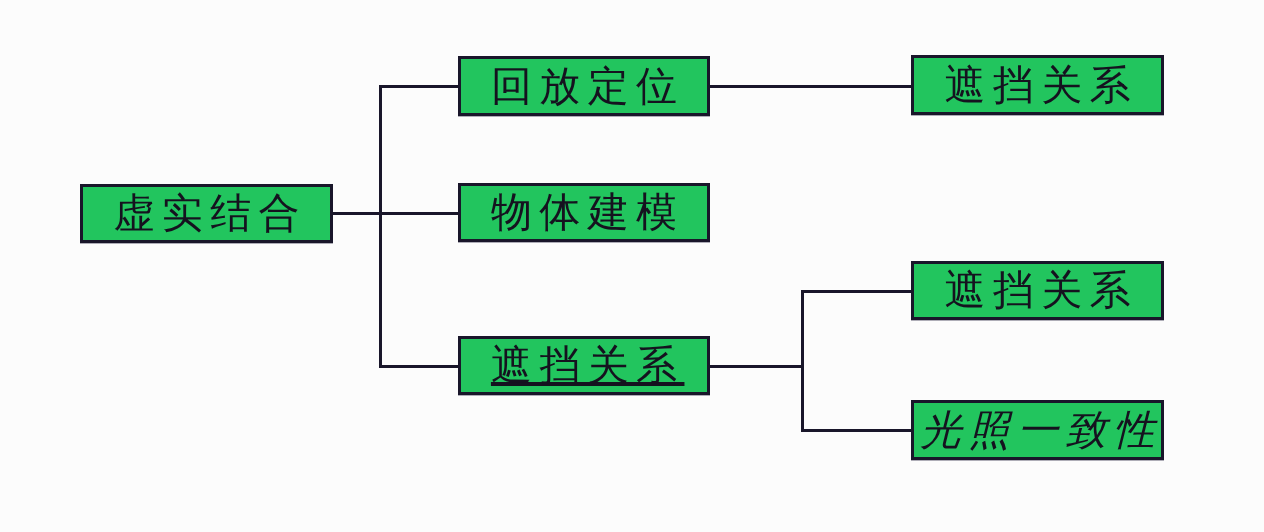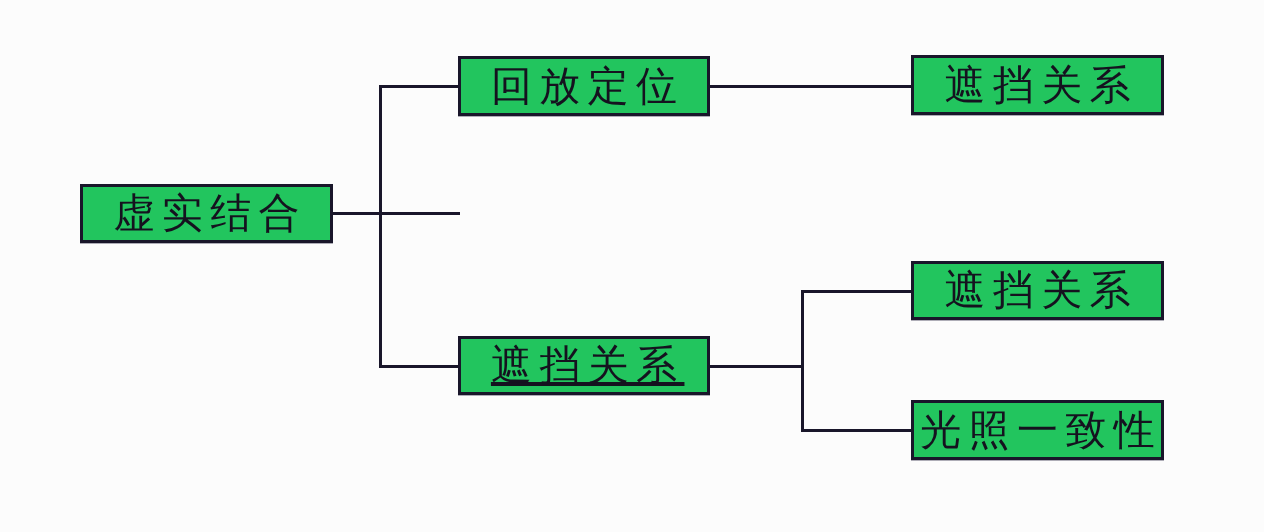--- a/index.html
+++ b/index.html
@@ -57,30 +57,33 @@
   <div class="edge edge-h" style="left:801px; top:429px; width:111px;"></div>
 
   <div class="node" style="left:50px; top:184px; width:253px; height:59px;margin-left:30px;">
     <span>虚实结合</span>
   </div>
 
   <div class="node" style="left:458px; top:56px; width:252px; height:60px;">
     <span>回放定位</span>
   </div>
 
+  <div class="node" style="left:458px; top:183px; width:252px; height:59px;">
+    <span>物体建模</span>
+  </div>
 
   <div class="node" style="left:458px; top:336px; width:252px; height:59px;text-decoration:underline;">
     <span>遮挡关系</span>
   </div>
 
   <div class="node" style="left:911px; top:55px; width:253px; height:60px;">
     <span>遮挡关系</span>
   </div>
 
   <div class="node" style="left:911px; top:261px; width:253px; height:59px;">
     <span>遮挡关系</span>
   </div>
 
-  <div class="node" style="left:911px; top:400px; width:253px; height:60px;">
+  <div class="node" style="left:911px; top:400px; width:253px; height:60px;font-style:italic;">
     <span>光照一致性</span>
   </div>
 
 </div>
 
 </body></html>

